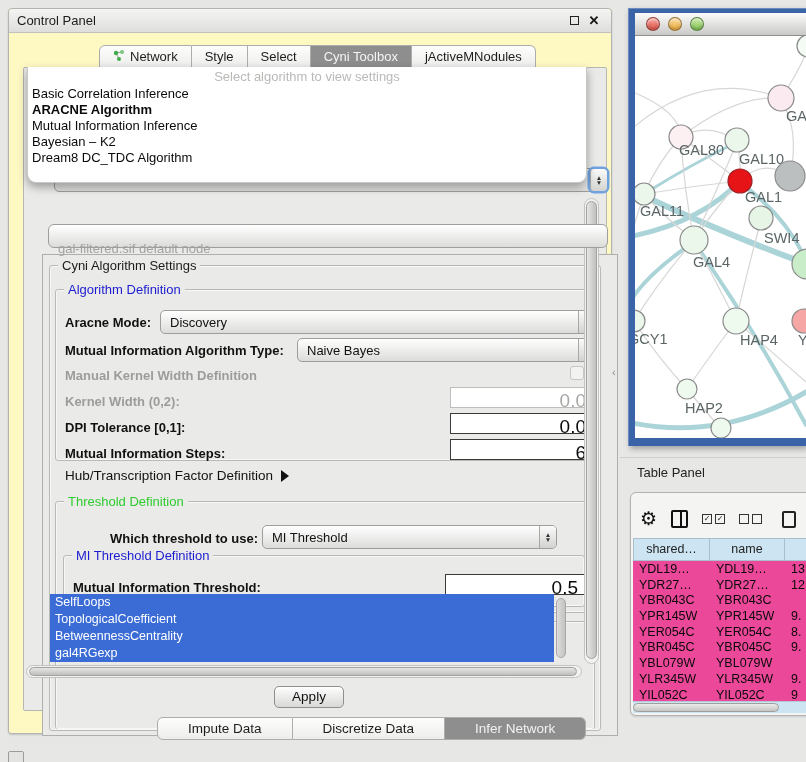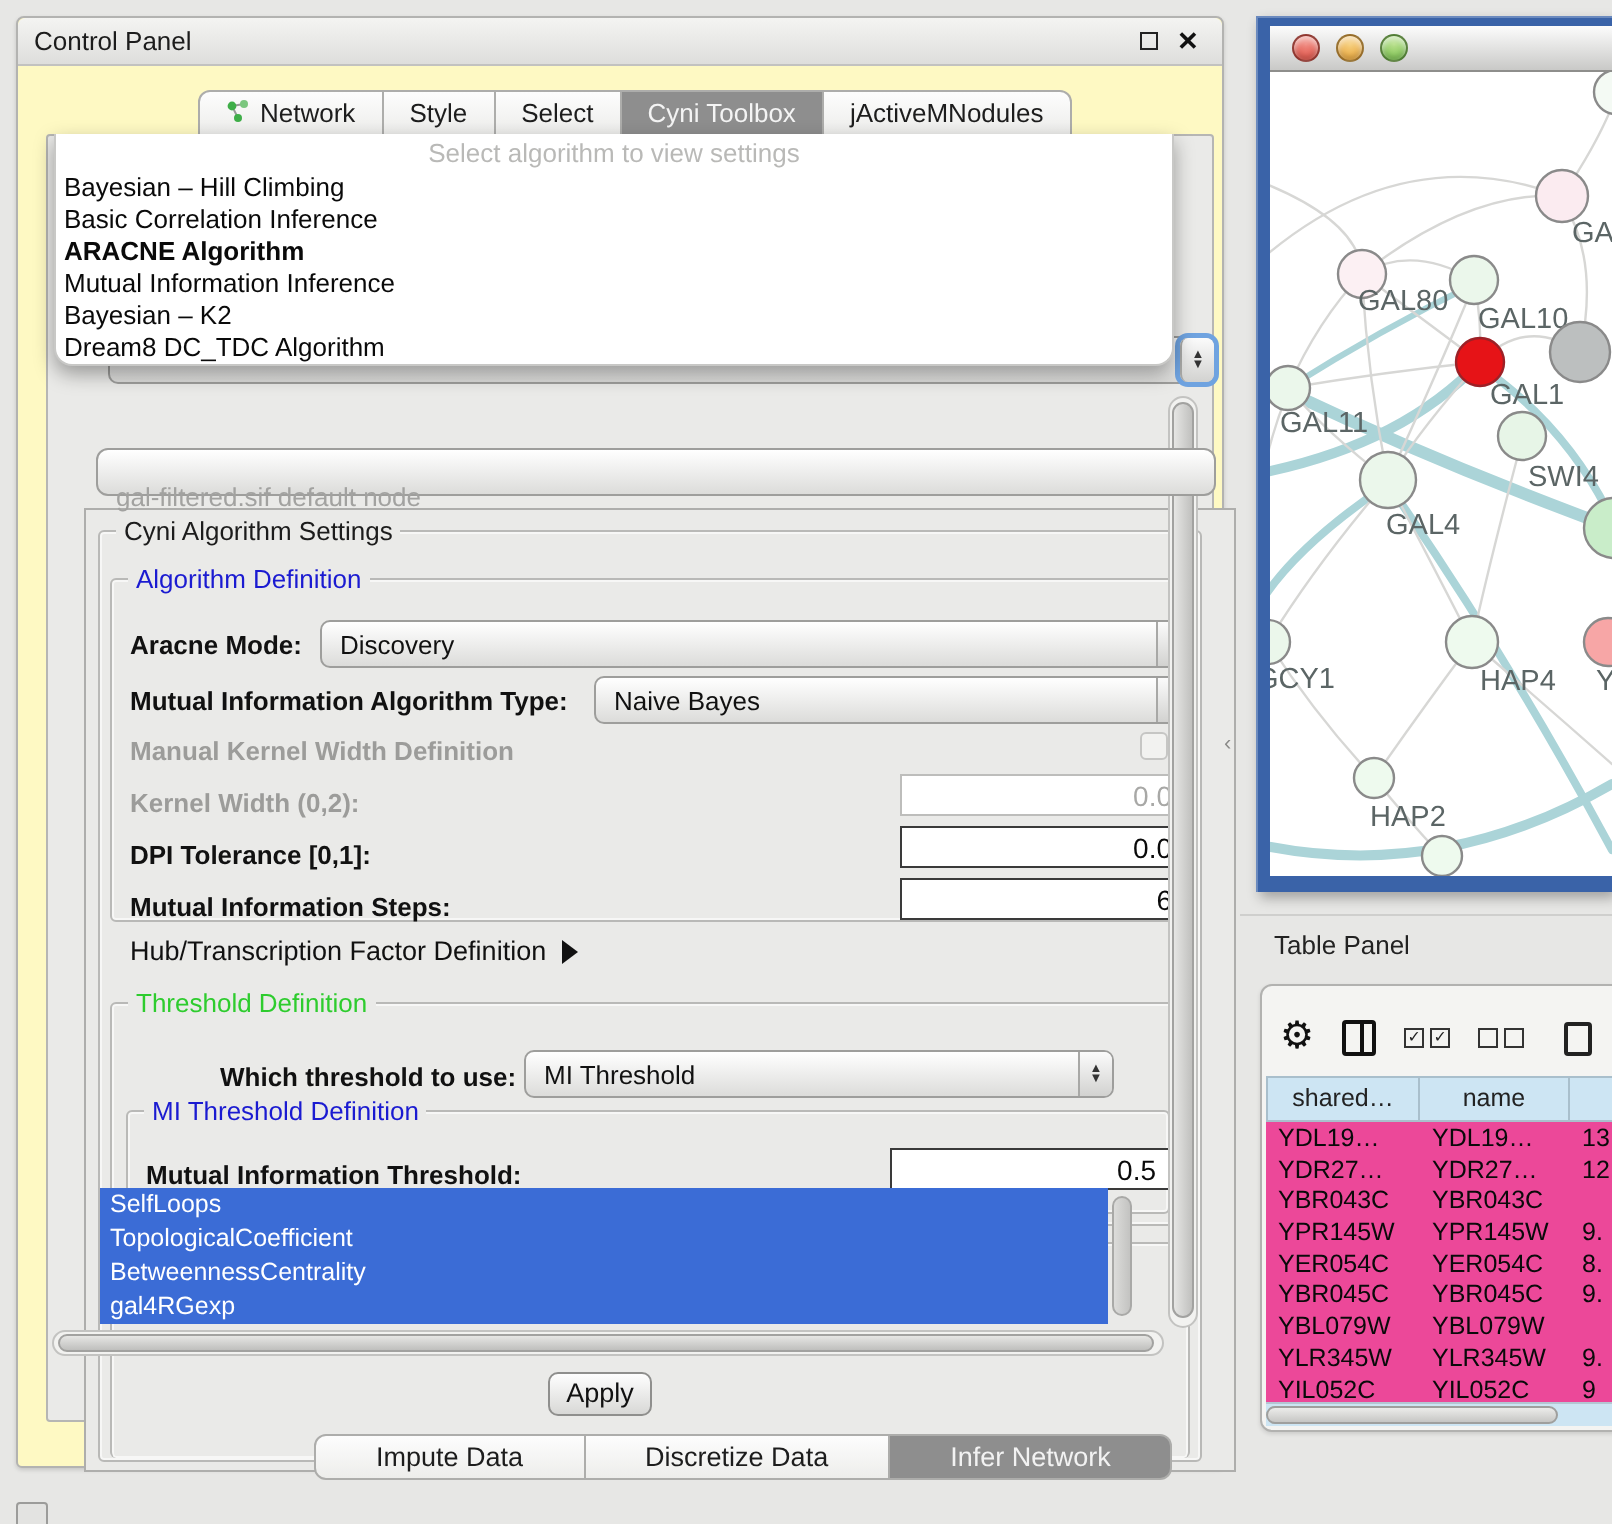--- a/index.html
+++ b/index.html
@@ -64,21 +64,21 @@
   .groupbox { position:absolute; border:1px solid #b9b9b7; border-radius:3px;
     box-shadow:inset 0 0 0 1px rgba(255,255,255,.6); }
   .group-label { position:absolute; top:-8px; left:8px; background:#eaeae8; padding:0 4px;
     font-size:13px; color:#1c1c1c; white-space:nowrap; }
   .group-label.blue { color:var(--label-blue,#1b1bd1); }
   .group-label.green { color:var(--label-green,#2ecc2e); }
 
   .form-label { position:absolute; font-size:13px; font-weight:bold; color:#111; white-space:nowrap; }
   .form-label.disabled { color:#9c9c9a; }
   .field { position:absolute; height:21px; background:#ffffff; border:1.5px solid #3a3a3a;
-    font-size:14px; color:#0a0a0a; text-align:right; padding:2px 6px 0 4px; }
+    font-size:19px; color:#0a0a0a; text-align:right; padding:2px 6px 0 4px; }
   .field.disabled { border:1px solid #bdbdbb; color:#a8a8a6; }
   .checkbox { position:absolute; width:14px; height:14px; border:1px solid #c6c6c4;
     border-radius:3px; background:#f2f2f0; }
 
   #hub-row { position:absolute; left:40px; top:399px; font-size:13.5px; color:#111; }
   .tri-right { display:inline-block; margin-left:8px; width:0; height:0;
     border-left:8px solid #111; border-top:6px solid transparent; border-bottom:6px solid transparent; vertical-align:-2px; }
   .tri-down { display:inline-block; margin-left:6px; width:0; height:0;
     border-top:8px solid #222; border-left:6px solid transparent; border-right:6px solid transparent; vertical-align:1px; }
 
@@ -92,21 +92,21 @@
   
   #v-scrollbar { position:absolute; left:578px; top:188px; width:15px; height:466px;
     background:#f2f2f0; border:1px solid #c3c3c1; border-radius:8px; }
   #v-scrollbar .thumb { position:absolute; left:1px; top:2px; width:11px; height:458px;
     background:linear-gradient(90deg,#e6e6e4,#c0c0be); border:1px solid #a2a2a0; border-radius:7px; }
   #h-scrollbar { position:absolute; left:20px; top:655px; width:556px; height:13px;
     background:#f2f2f0; border:1px solid #c3c3c1; border-radius:7px; }
   #h-scrollbar .thumb { position:absolute; left:2px; top:1px; height:9px; width:548px;
     background:linear-gradient(#e6e6e4,#bfbfbd); border:1px solid #a2a2a0; border-radius:6px; }
 
-  #apply-btn { position:absolute; left:268px; top:676px; width:52px; height:22px;
+  #apply-btn { position:absolute; left:268px; top:676px; width:70px; height:22px;
     background:linear-gradient(#fefefe,#d8d8d6); border:1px solid #8f8f8d; border-radius:5px;
     font-size:13.5px; color:#111; text-align:center; line-height:20px; }
 
   
   #bottom-tabs { position:absolute; left:148px; top:708px; height:23px; display:flex; z-index:4; }
   .bottom-tab { height:23px; padding:0 30px; display:flex; align-items:center;
     background:linear-gradient(#fdfdfd,#ededeb); border:1px solid #adadab; border-left:none;
     font-size:13.5px; color:#1d1d1d; white-space:nowrap; }
   .bottom-tab:first-child { border-left:1px solid #adadab; border-radius:6px 0 0 6px; }
   .bottom-tab:last-child { border-radius:0 6px 6px 0; }
@@ -269,21 +269,20 @@
         </div>
       <div id="h-scrollbar" style="left:2px;top:597px;">
           <div class="thumb"></div>
         </div>
 
       <div id="apply-btn" style="left:250px;top:618px;">Apply</div>
     </div>
 
     <div id="algo-popup">
       <div class="placeholder">Select algorithm to view settings</div>
-    <div class="algo-item">Bayesian – Hill Climbing</div>
         <div class="algo-item">Basic Correlation Inference</div>
         <div class="algo-item bold">ARACNE Algorithm</div>
         <div class="algo-item">Mutual Information Inference</div>
         <div class="algo-item">Bayesian – K2</div>
         <div class="algo-item">Dream8 DC_TDC Algorithm</div>
       </div>
 
     <div id="bottom-tabs">
         <div class="bottom-tab">Impute Data</div>
         <div class="bottom-tab">Discretize Data</div>

